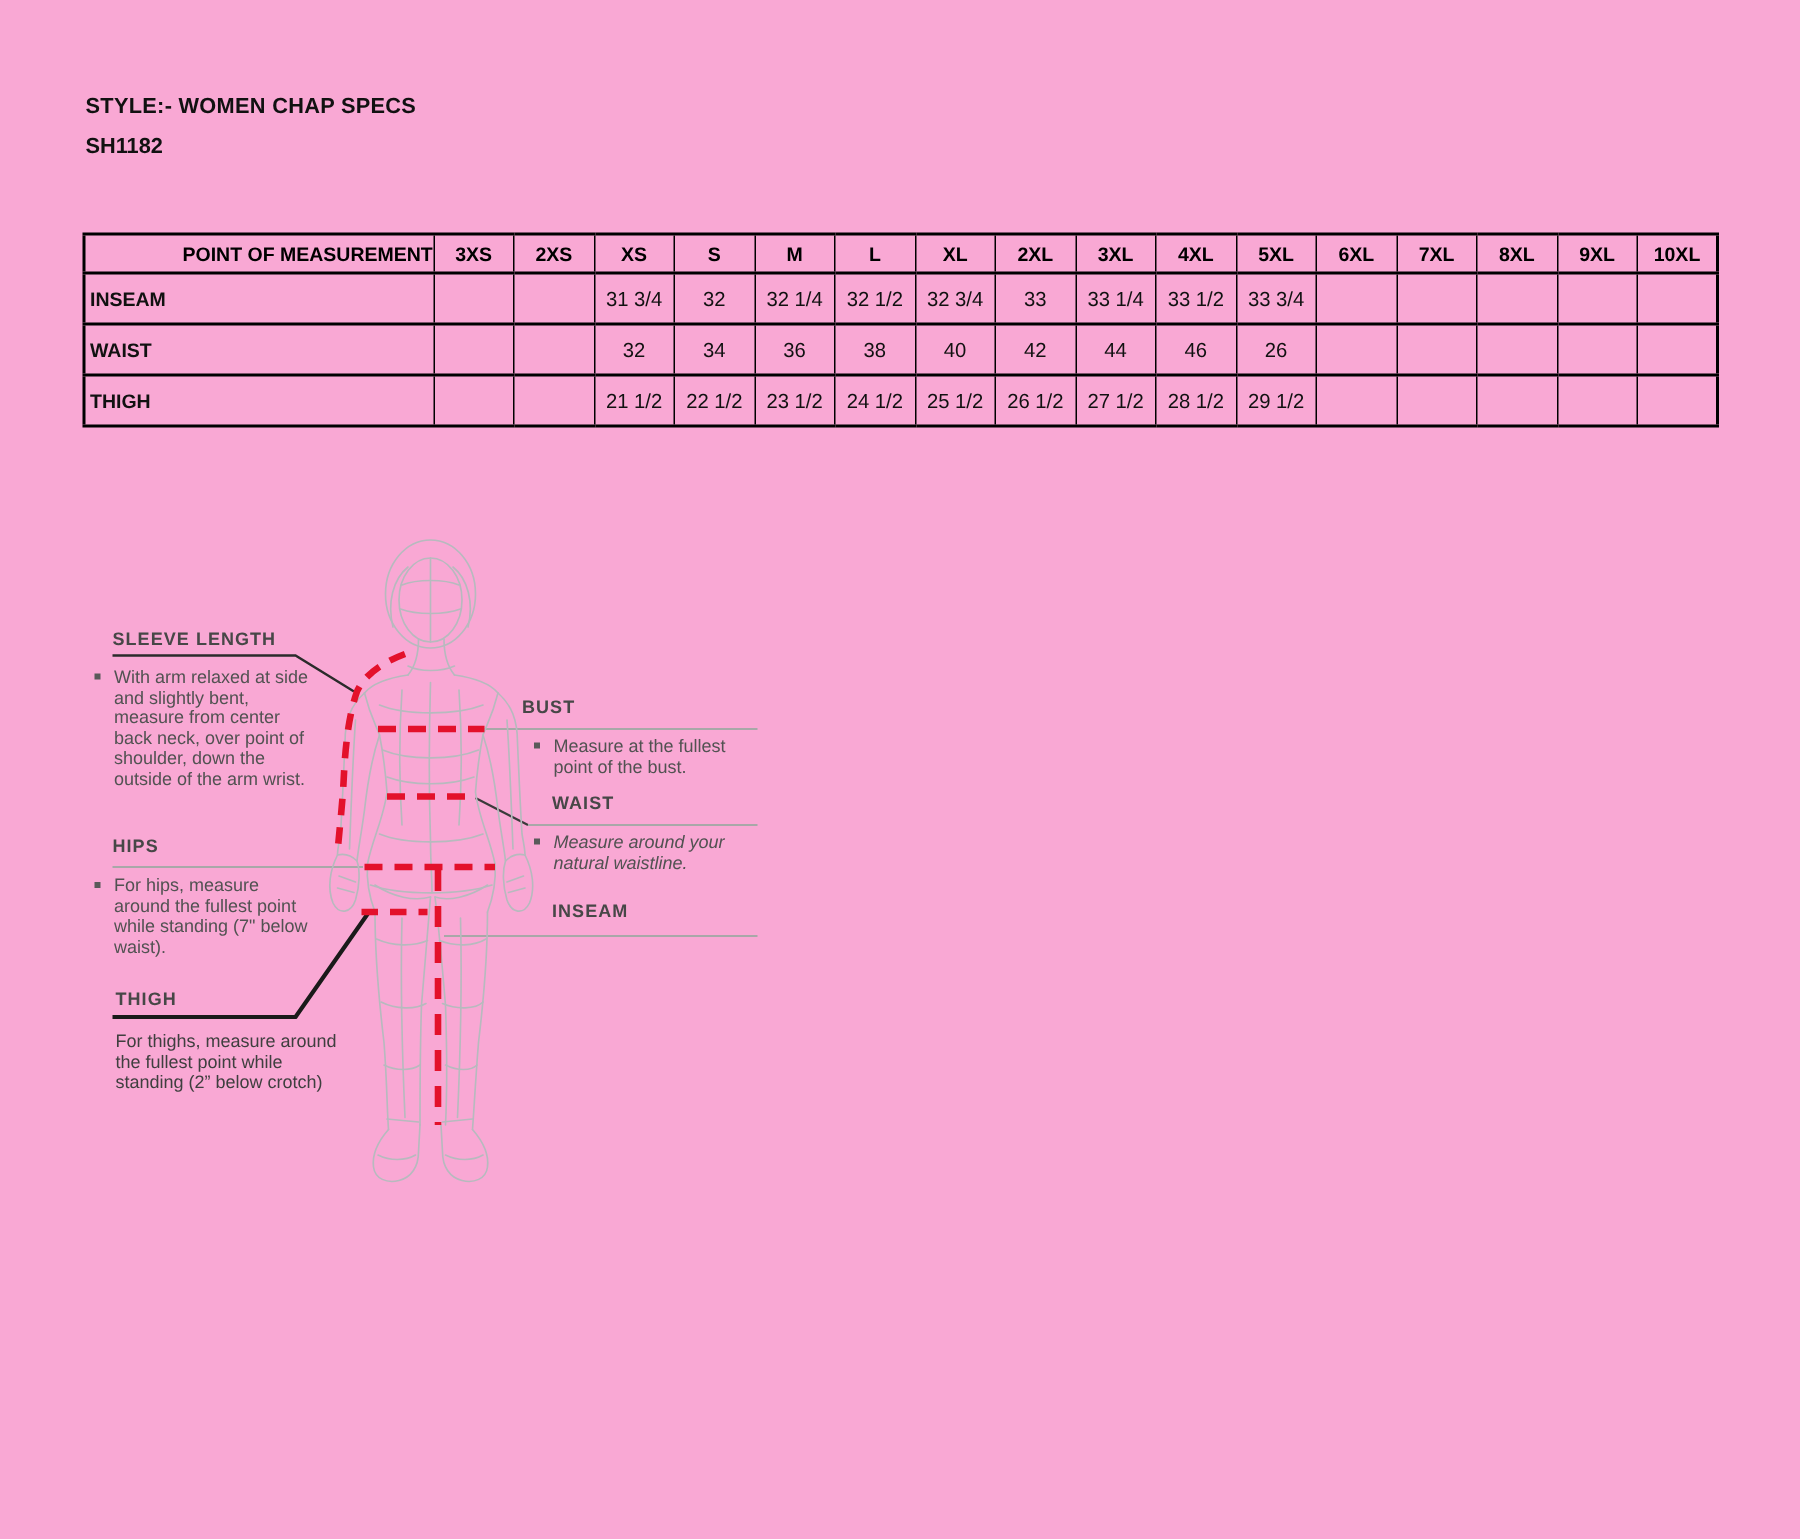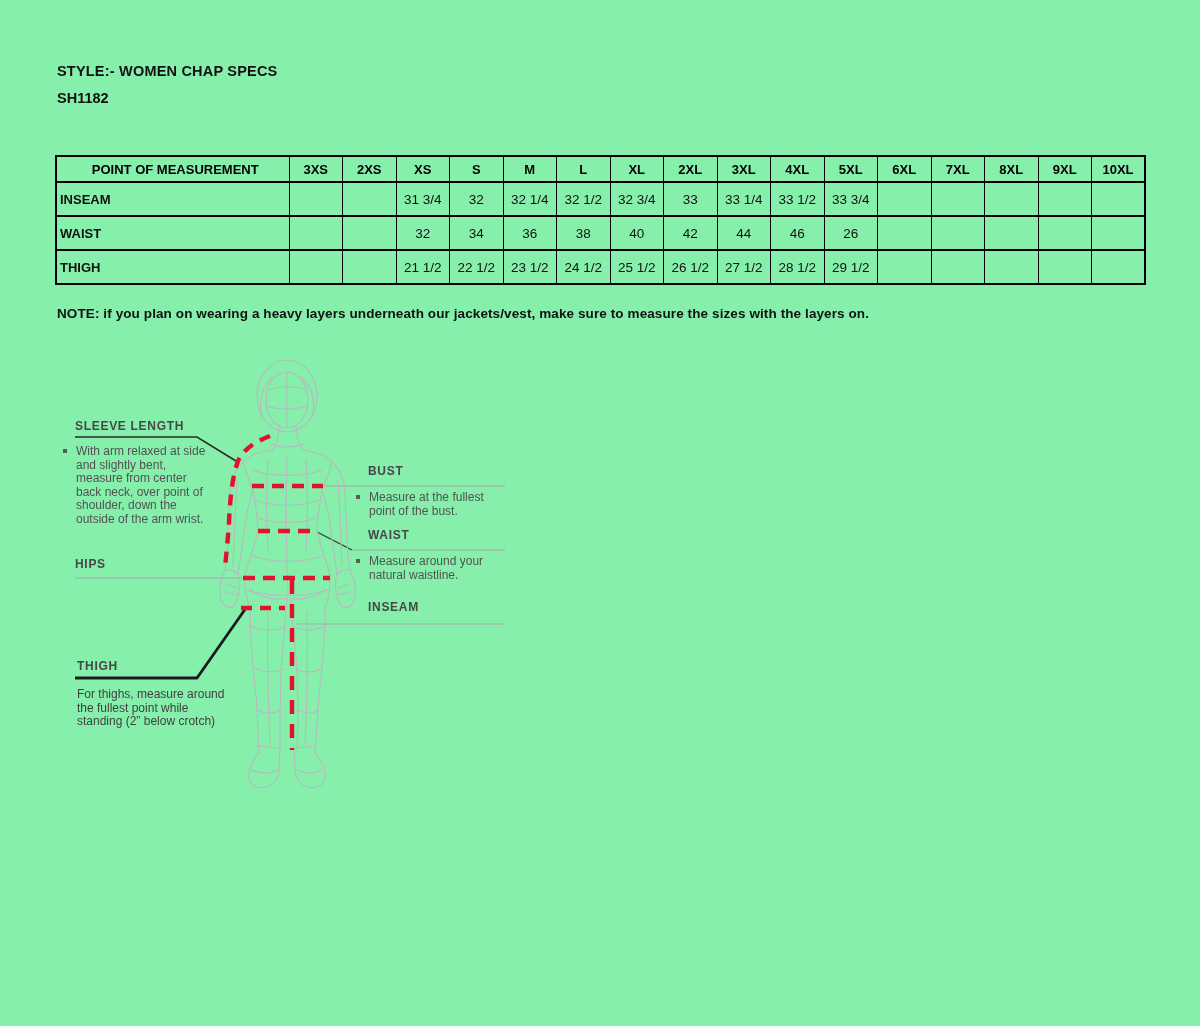--- a/index.html
+++ b/index.html
@@ -1,57 +1,57 @@
 <!DOCTYPE html>
 <html><head>
 <meta charset="utf-8">
 <style>
   * { margin:0; padding:0; box-sizing:border-box; }
   html,body { background:#ffffff; }
   body { font-family:"Liberation Sans", sans-serif; color:#000; }
-  .page { position:relative; width:1200px; height:1026px; background:#86efac; overflow:hidden; }
+  .page { position:relative; width:1200px; height:1026px; background:#f9a8d4; overflow:hidden; }
 
   
   .doc-title { position:absolute; left:57px; top:63px; font-size:14.5px; font-weight:bold; color:#111; letter-spacing:.2px; }
   .doc-style-no { position:absolute; left:57px; top:90px; font-size:14.5px; font-weight:bold; color:#111; }
 
   
   .table-wrap { position:absolute; left:55px; top:155px; }
   table { border-collapse:collapse; table-layout:fixed; width:1089px; }
   th, td { border-left:1.5px solid #000; border-right:1.5px solid #000;
            border-top:2.5px solid #000; border-bottom:2.5px solid #000;
            font-size:13.5px; text-align:center; vertical-align:middle;
            white-space:nowrap; overflow:hidden; }
   table { border:2px solid #000; }
   thead th { height:26px; font-weight:bold; font-size:13px; }
-  thead th.pom { text-align:center; padding-left:5px; }
+  thead th.pom { text-align:right; padding-left:5px; }
   tbody td { height:34px; color:#111; }
   tbody td.rowlabel { text-align:left; padding-left:3px; font-weight:bold; font-size:13px; }
 
   
   .note { position:absolute; left:57px; top:306px; font-size:13.5px; font-weight:bold; color:#111; letter-spacing:.1px; }
 
   
   .diagram-svg { position:absolute; left:55px; top:345px; }
   .guide-title { position:absolute; font-size:12px; font-weight:bold; color:#474747; letter-spacing:.7px; white-space:nowrap; }
   .guide-desc { position:absolute; font-size:12px; line-height:13.6px; color:#525252; }
   .guide-desc .bullet { position:absolute; left:0; top:4px; width:4px; height:4px; background:#5a5a5a; display:inline-block; }
   .guide-desc .desc-text { display:block; }
   .guide-desc.with-bullet { padding-left:13px; }
 
   #t-sleeve  { left:75px;  top:419px; }
   #d-sleeve  { left:63px;  top:445px; width:146px; }
   #t-hips    { left:75px;  top:557px; }
   #d-hips    { left:63px;  top:584px; width:150px; }
   #t-thigh   { left:77px;  top:659px; }
   #d-thigh   { left:77px;  top:688px; width:150px; color:#3f3f3f; }
-  #t-bust    { left:368px; top:464px; }
+  #t-bust    { left:348px; top:464px; }
   #d-bust    { left:356px; top:491px; width:142px; }
   #t-waist   { left:368px; top:528px; }
-  #d-waist   { left:356px; top:555px; width:142px; }
+  #d-waist   { left:356px; top:555px; width:142px;font-style:italic; }
   #t-inseam  { left:368px; top:600px; }
   #d-inseam  { left:356px; top:627px; width:160px; }
 </style>
 </head>
 <body>
 
 <div class="page">
 
   <div class="doc-title">STYLE:- WOMEN CHAP SPECS</div>
   <div class="doc-style-no">SH1182</div>
@@ -153,21 +153,20 @@
             <td></td>
             <td></td>
             <td></td>
             <td></td>
             <td></td>
           </tr>
         </tbody>
     </table>
   </div>
 
-  <div class="note">NOTE: if you plan on wearing a heavy layers underneath our jackets/vest, make sure to measure the sizes with the layers on.</div>
 
   <svg class="diagram-svg" width="480" height="470" viewBox="55 345 480 470">
 
     <g fill="none">
       <path d="M75,437 L197,437 L236,461" stroke="#2b2b2b" stroke-width="1.6"></path>
       <path d="M75,578 L242,578" stroke="#a8a8a8" stroke-width="1.2"></path>
       <path d="M75,678 L197,678 L246,608" stroke="#1a1a1a" stroke-width="2.8" stroke-linejoin="round"></path>
       <path d="M323,486 L505,486" stroke="#a8a8a8" stroke-width="1.2"></path>
       <path d="M317,532 L352,550" stroke="#3a3a3a" stroke-width="1.4"></path>
       <path d="M352,550 L505,550" stroke="#a8a8a8" stroke-width="1.2"></path>
@@ -250,20 +249,24 @@
     </g>
   </svg>
 
   <div id="t-sleeve" class="guide-title">SLEEVE LENGTH</div>
   <div id="d-sleeve" class="guide-desc with-bullet">
     <span class="bullet"></span>
     <span class="desc-text">With arm relaxed at side and slightly bent, measure from center back neck, over point of shoulder, down the outside of the arm wrist.</span>
   </div>
 
   <div id="t-hips" class="guide-title">HIPS</div>
+  <div id="d-hips" class="guide-desc with-bullet">
+    <span class="bullet"></span>
+    <span class="desc-text">For hips, measure around the fullest point while standing (7" below waist).</span>
+  </div>
 
   <div id="t-thigh" class="guide-title">THIGH</div>
   <div id="d-thigh" class="guide-desc">
     <span class="desc-text">For thighs, measure around the fullest point while standing (2” below crotch)</span>
   </div>
 
   <div id="t-bust" class="guide-title">BUST</div>
   <div id="d-bust" class="guide-desc with-bullet">
     <span class="bullet"></span>
     <span class="desc-text">Measure at the fullest point of the bust.</span>

